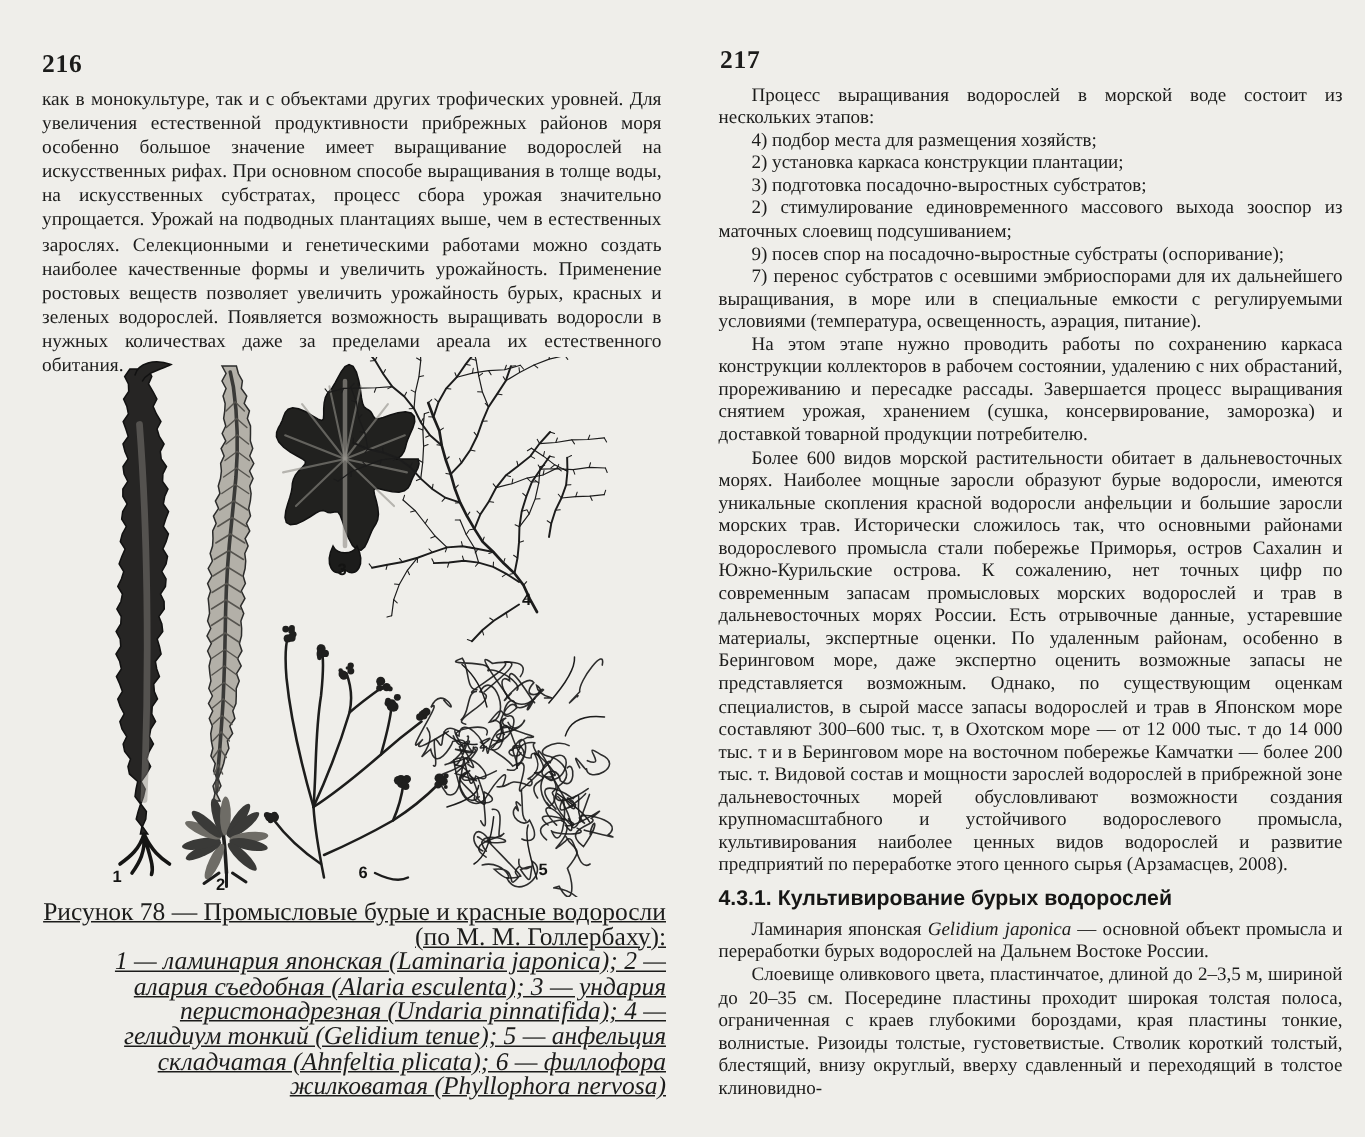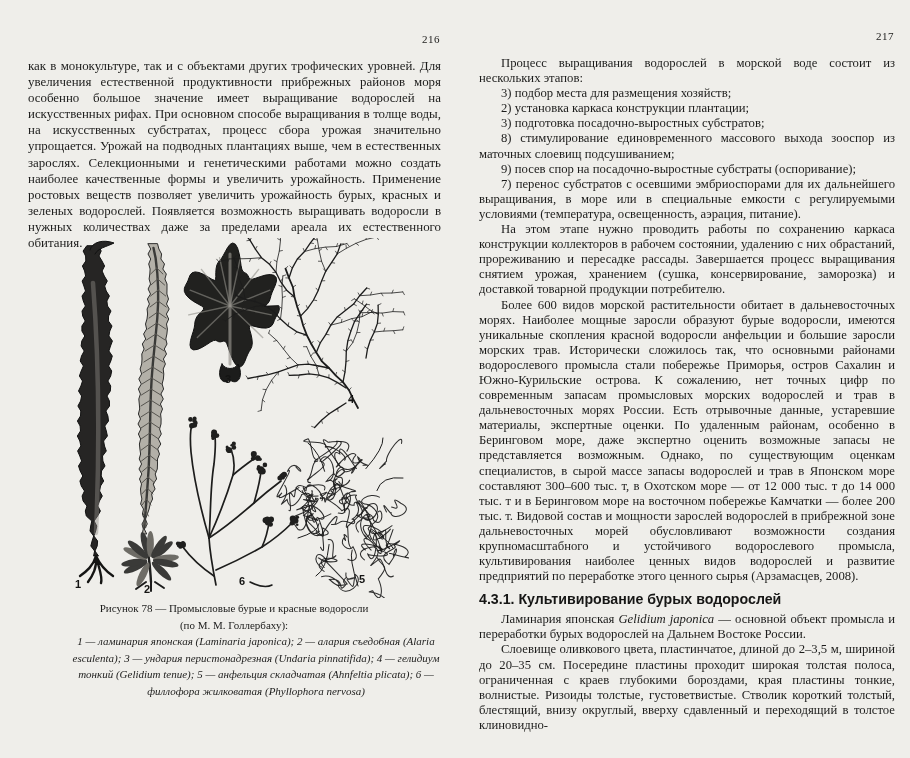--- a/index.html
+++ b/index.html
@@ -1,26 +1,26 @@
 <!DOCTYPE html>
 <html lang="ru"><head>
 <meta charset="utf-8">
 <style>
   html,body{margin:0;padding:0;background:#e8e7e3;}
   .spread{
     position:relative;width:910px;height:758px;background:#efeeea;
     font-family:"Liberation Serif",serif;color:#1c1c1b;overflow:hidden;
   }
-  .pagenum{position:absolute;text-align:right;font-size:11px;font-weight:normal;letter-spacing:.5px;}
+  .pagenum{position:absolute;text-align:left;font-size:17px;font-weight:bold;letter-spacing:.5px;}
   #pn-left{left:28px;top:33px;width:412px;}
   #pn-right{left:480px;top:30px;width:414px;}
   .body-left{position:absolute;left:28px;top:58px;width:413px;}
   .body-left p{margin:0;text-align:justify;font-size:12.9px;line-height:16.1px;}
   #fig{position:absolute;left:58px;top:238px;}
-  .caption{position:absolute;left:24px;top:600px;width:420px;text-align:center;font-size:11px;line-height:16.6px;}
+  .caption{position:absolute;left:24px;top:600px;width:420px;text-align:right;font-size:17px;line-height:16.6px;text-decoration:underline;}
   .caption .species{font-style:italic;margin-left:44px;}
   .body-right{position:absolute;left:479px;top:56px;width:416px;}
   .body-right p{margin:0;text-align:justify;font-size:12.7px;line-height:15.1px;text-indent:22px;}
   .body-right h3{margin:7px 0 4px 0;font-family:Liberation Sans, sans-serif;font-size:14.2px;line-height:17px;color:#161615;}
   i{font-style:italic;}
 </style>
 </head>
 <body>
 
 <div class="spread">
@@ -437,24 +437,24 @@
   <div class="caption">
     <div>Рисунок 78 — Промысловые бурые и красные водоросли</div>
     <div>(по М. М. Голлербаху):</div>
     <div class="species">1 — ламинария японская (Laminaria japonica); 2 — алария съедобная (Alaria esculenta); 3 — ундария перистонадрезная (Undaria pinnatifida); 4 — гелидиум тонкий (Gelidium tenue); 5 — анфельция складчатая (Ahnfeltia plicata); 6 — филлофора жилковатая (Phyllophora nervosa)</div>
   </div>
 
   <div class="pagenum" id="pn-right">217</div>
 
   <div class="body-right">
     <p>Процесс выращивания водорослей в морской воде состоит из нескольких этапов:</p>
-    <p>3) подбор места для размещения хозяйств;</p>
+    <p>4) подбор места для размещения хозяйств;</p>
     <p>2) установка каркаса конструкции плантации;</p>
     <p>3) подготовка посадочно-выростных субстратов;</p>
-    <p>8) стимулирование единовременного массового выхода зооспор из маточных слоевищ подсушиванием;</p>
+    <p>2) стимулирование единовременного массового выхода зооспор из маточных слоевищ подсушиванием;</p>
     <p>9) посев спор на посадочно-выростные субстраты (оспоривание);</p>
     <p>7) перенос субстратов с осевшими эмбриоспорами для их дальнейшего выращивания, в море или в специальные емкости с регулируемыми условиями (температура, освещенность, аэрация, питание).</p>
     <p>На этом этапе нужно проводить работы по сохранению каркаса конструкции коллекторов в рабочем состоянии, удалению с них обрастаний, прореживанию и пересадке рассады. Завершается процесс выращивания снятием урожая, хранением (сушка, консервирование, заморозка) и доставкой товарной продукции потребителю.</p>
     <p>Более 600 видов морской растительности обитает в дальневосточных морях. Наиболее мощные заросли образуют бурые водоросли, имеются уникальные скопления красной водоросли анфельции и большие заросли морских трав. Исторически сложилось так, что основными районами водорослевого промысла стали побережье Приморья, остров Сахалин и Южно-Курильские острова. К сожалению, нет точных цифр по современным запасам промысловых морских водорослей и трав в дальневосточных морях России. Есть отрывочные данные, устаревшие материалы, экспертные оценки. По удаленным районам, особенно в Беринговом море, даже экспертно оценить возможные запасы не представляется возможным. Однако, по существующим оценкам специалистов, в сырой массе запасы водорослей и трав в Японском море составляют 300–600 тыс. т, в Охотском море — от 12 000 тыс. т до 14 000 тыс. т и в Беринговом море на восточном побережье Камчатки — более 200 тыс. т. Видовой состав и мощности зарослей водорослей в прибрежной зоне дальневосточных морей обусловливают возможности создания крупномасштабного и устойчивого водорослевого промысла, культивирования наиболее ценных видов водорослей и развитие предприятий по переработке этого ценного сырья (Арзамасцев, 2008).</p>
     <h3>4.3.1. Культивирование бурых водорослей</h3>
     <p>Ламинария японская <i>Gelidium japonica</i> — основной объект промысла и переработки бурых водорослей на Дальнем Востоке России.</p>
     <p>Слоевище оливкового цвета, пластинчатое, длиной до 2–3,5 м, шириной до 20–35 см. Посередине пластины проходит широкая толстая полоса, ограниченная с краев глубокими бороздами, края пластины тонкие, волнистые. Ризоиды толстые, густоветвистые. Стволик короткий толстый, блестящий, внизу округлый, вверху сдавленный и переходящий в толстое клиновидно-</p>
   </div>
 
 </div>

